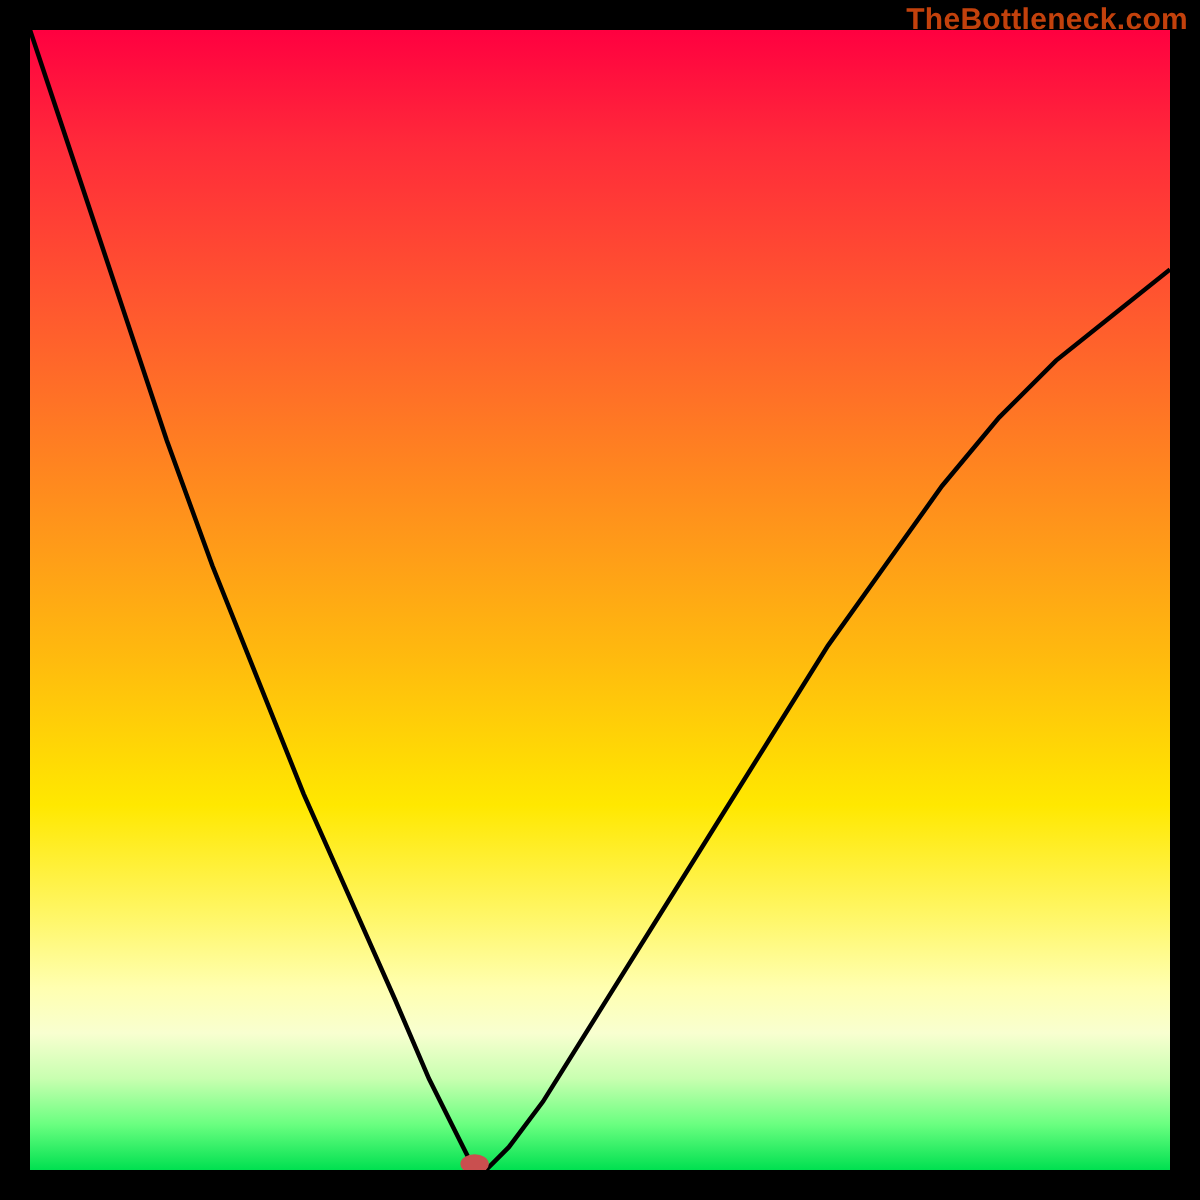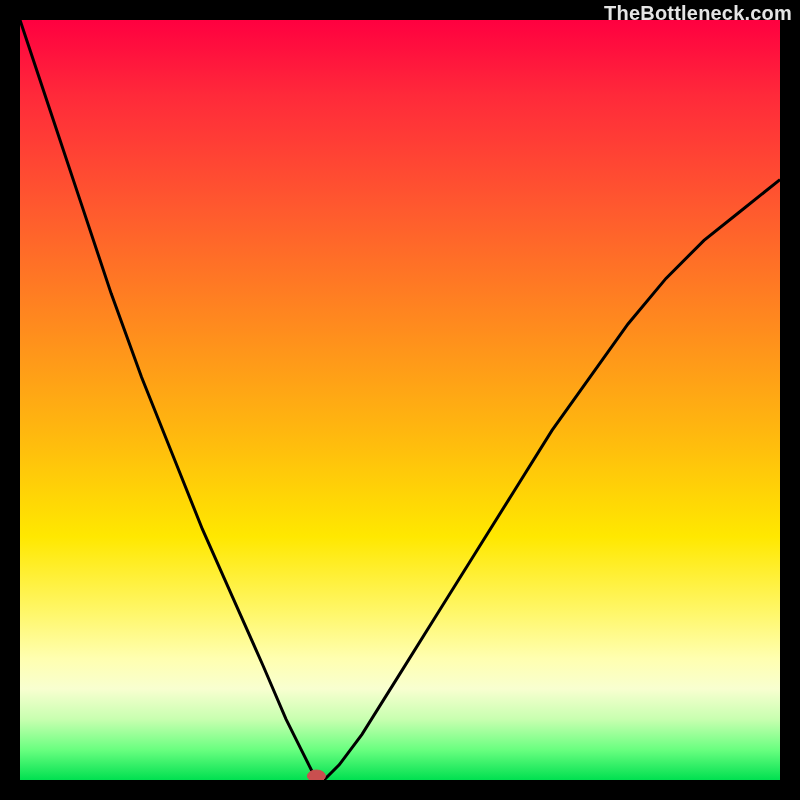--- a/index.html
+++ b/index.html
@@ -48,21 +48,21 @@
     fill: #c94f4f;
     stroke: #c94f4f;
   }
   .watermark {
     position: absolute;
     top: 2px;
     right: 8px;
     font-family: Arial, Helvetica, sans-serif;
     font-size: 20px;
     font-weight: bold;
-    color: #e5e5e5;
+    color: #c2410c;
     letter-spacing: 0.2px;
   }
 </style>
 </head>
 <body>
 
 <div class="stage">
 
   <div class="plot-area">
     <svg class="curve-svg" viewBox="0 0 760 760" preserveAspectRatio="none">

